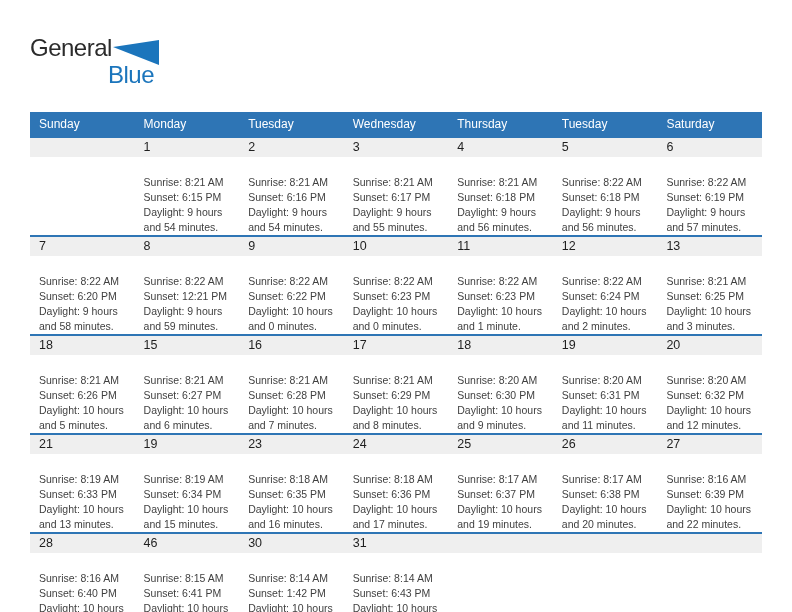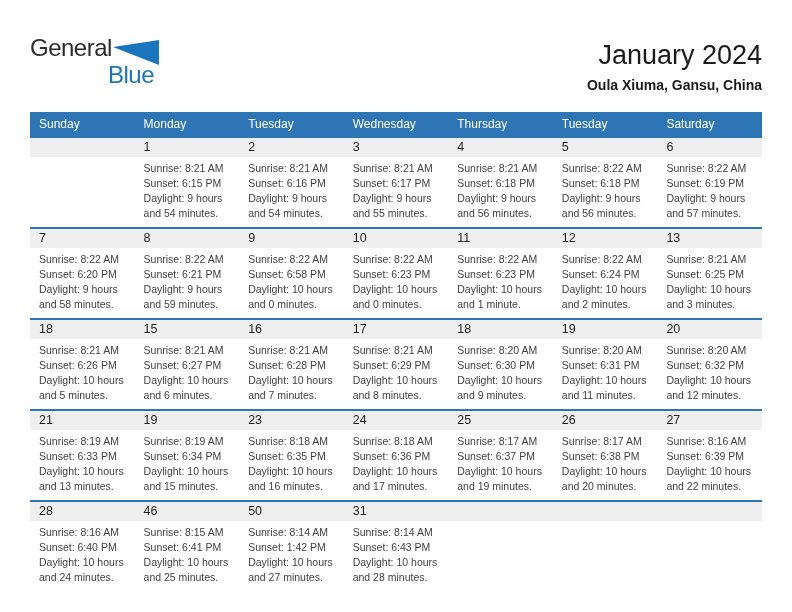--- a/index.html
+++ b/index.html
@@ -90,45 +90,41 @@
   }
   .band {
     background: #EFEFEF;
     height: 19px;
     line-height: 19px;
     padding-left: 9px;
     font-size: 12.5px;
     color: #1f1f1f;
   }
   .info {
-    padding: 4px 3px 0 9px;
+    padding: 18px 3px 0 9px;
     font-size: 10.5px;
     color: #3f3f3f;
     line-height: 15px;
   }
 </style>
 </head>
 <body>
 
 <div class="page">
 
   <div class="logo">
     <div class="logo-row1">
       <span class="logo-general">General</span>
       <svg class="logo-tri" width="46" height="28" viewBox="0 0 46 28">
         <polygon points="0,8 46,1 46,26" fill="#1B75BC"></polygon>
       </svg>
     </div>
     <div class="logo-blue">Blue</div>
   </div>
 
-  <div class="titles">
-    <div class="title">January 2024</div>
-    <div class="subtitle">Oula Xiuma, Gansu, China</div>
-  </div>
 
   <table class="cal">
     <thead>
       <tr>
         <th>Sunday</th>
         <th>Monday</th>
         <th>Tuesday</th>
         <th>Wednesday</th>
         <th>Thursday</th>
         <th>Tuesday</th>
@@ -202,30 +198,30 @@
               <div>Sunrise: 8:22 AM</div>
               <div>Sunset: 6:20 PM</div>
               <div>Daylight: 9 hours</div>
               <div>and 58 minutes.</div>
             </div>
           </td>
           <td>
             <div class="band"><span>8</span></div>
             <div class="info">
               <div>Sunrise: 8:22 AM</div>
-              <div>Sunset: 6:21 PM</div>
+              <div>Sunset: 12:21 PM</div>
               <div>Daylight: 9 hours</div>
               <div>and 59 minutes.</div>
             </div>
           </td>
           <td>
             <div class="band"><span>9</span></div>
             <div class="info">
               <div>Sunrise: 8:22 AM</div>
-              <div>Sunset: 6:58 PM</div>
+              <div>Sunset: 6:22 PM</div>
               <div>Daylight: 10 hours</div>
               <div>and 0 minutes.</div>
             </div>
           </td>
           <td>
             <div class="band"><span>10</span></div>
             <div class="info">
               <div>Sunrise: 8:22 AM</div>
               <div>Sunset: 6:23 PM</div>
               <div>Daylight: 10 hours</div>
@@ -403,21 +399,21 @@
           <td>
             <div class="band"><span>46</span></div>
             <div class="info">
               <div>Sunrise: 8:15 AM</div>
               <div>Sunset: 6:41 PM</div>
               <div>Daylight: 10 hours</div>
               <div>and 25 minutes.</div>
             </div>
           </td>
           <td>
-            <div class="band"><span>50</span></div>
+            <div class="band"><span>30</span></div>
             <div class="info">
               <div>Sunrise: 8:14 AM</div>
               <div>Sunset: 1:42 PM</div>
               <div>Daylight: 10 hours</div>
               <div>and 27 minutes.</div>
             </div>
           </td>
           <td>
             <div class="band"><span>31</span></div>
             <div class="info">

